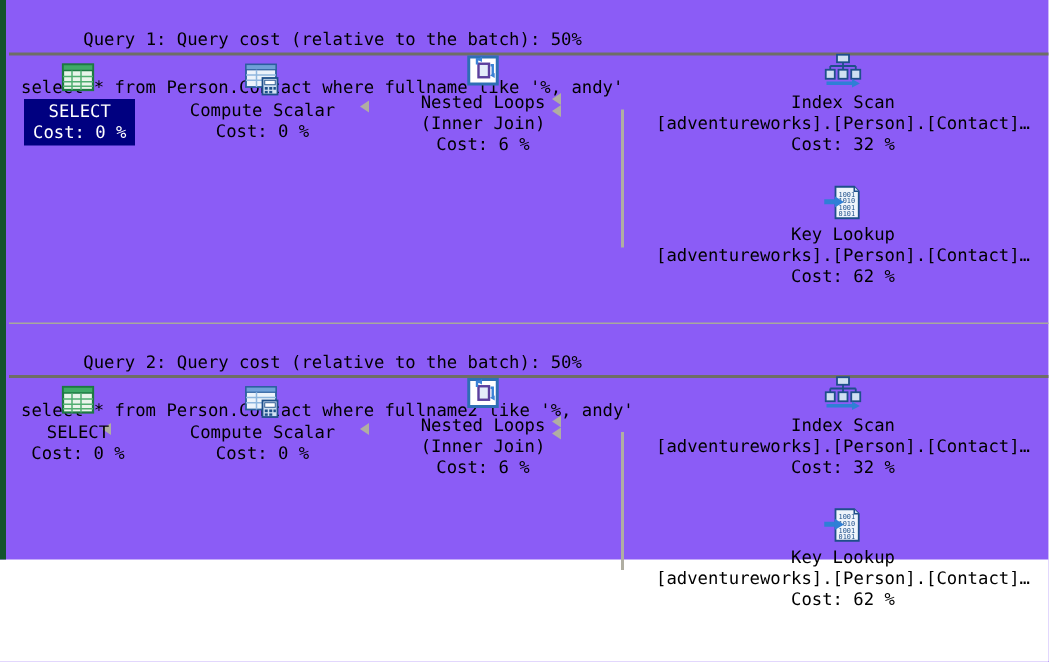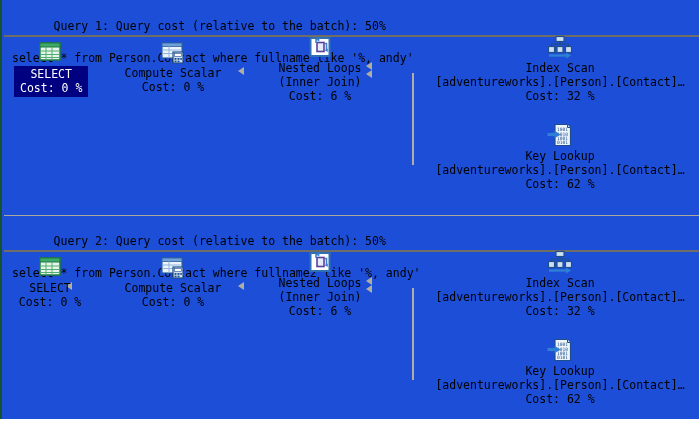--- a/index.html
+++ b/index.html
@@ -12,24 +12,24 @@
     font-size: 11px;
     color: #000000;
     overflow: hidden;
     position: relative;
   }
 
   
   .plan-pane {
     position: absolute;
     left: 0; top: 0;
-    width: 699px; height: 419px;
-    border-left: 2px solid #14532d;
+    width: 699px; height: 373px;
+    border-left: 4px solid #14532d;
     box-sizing: border-box;
-    background: #1d4ed8;
+    background: #8b5cf6;
   }
 
   
   .query-block {
     position: absolute;
     left: 0;
     width: 697px;
     box-sizing: border-box;
   }
   .query-block.q1 { top: 0px;   height: 212px; }

